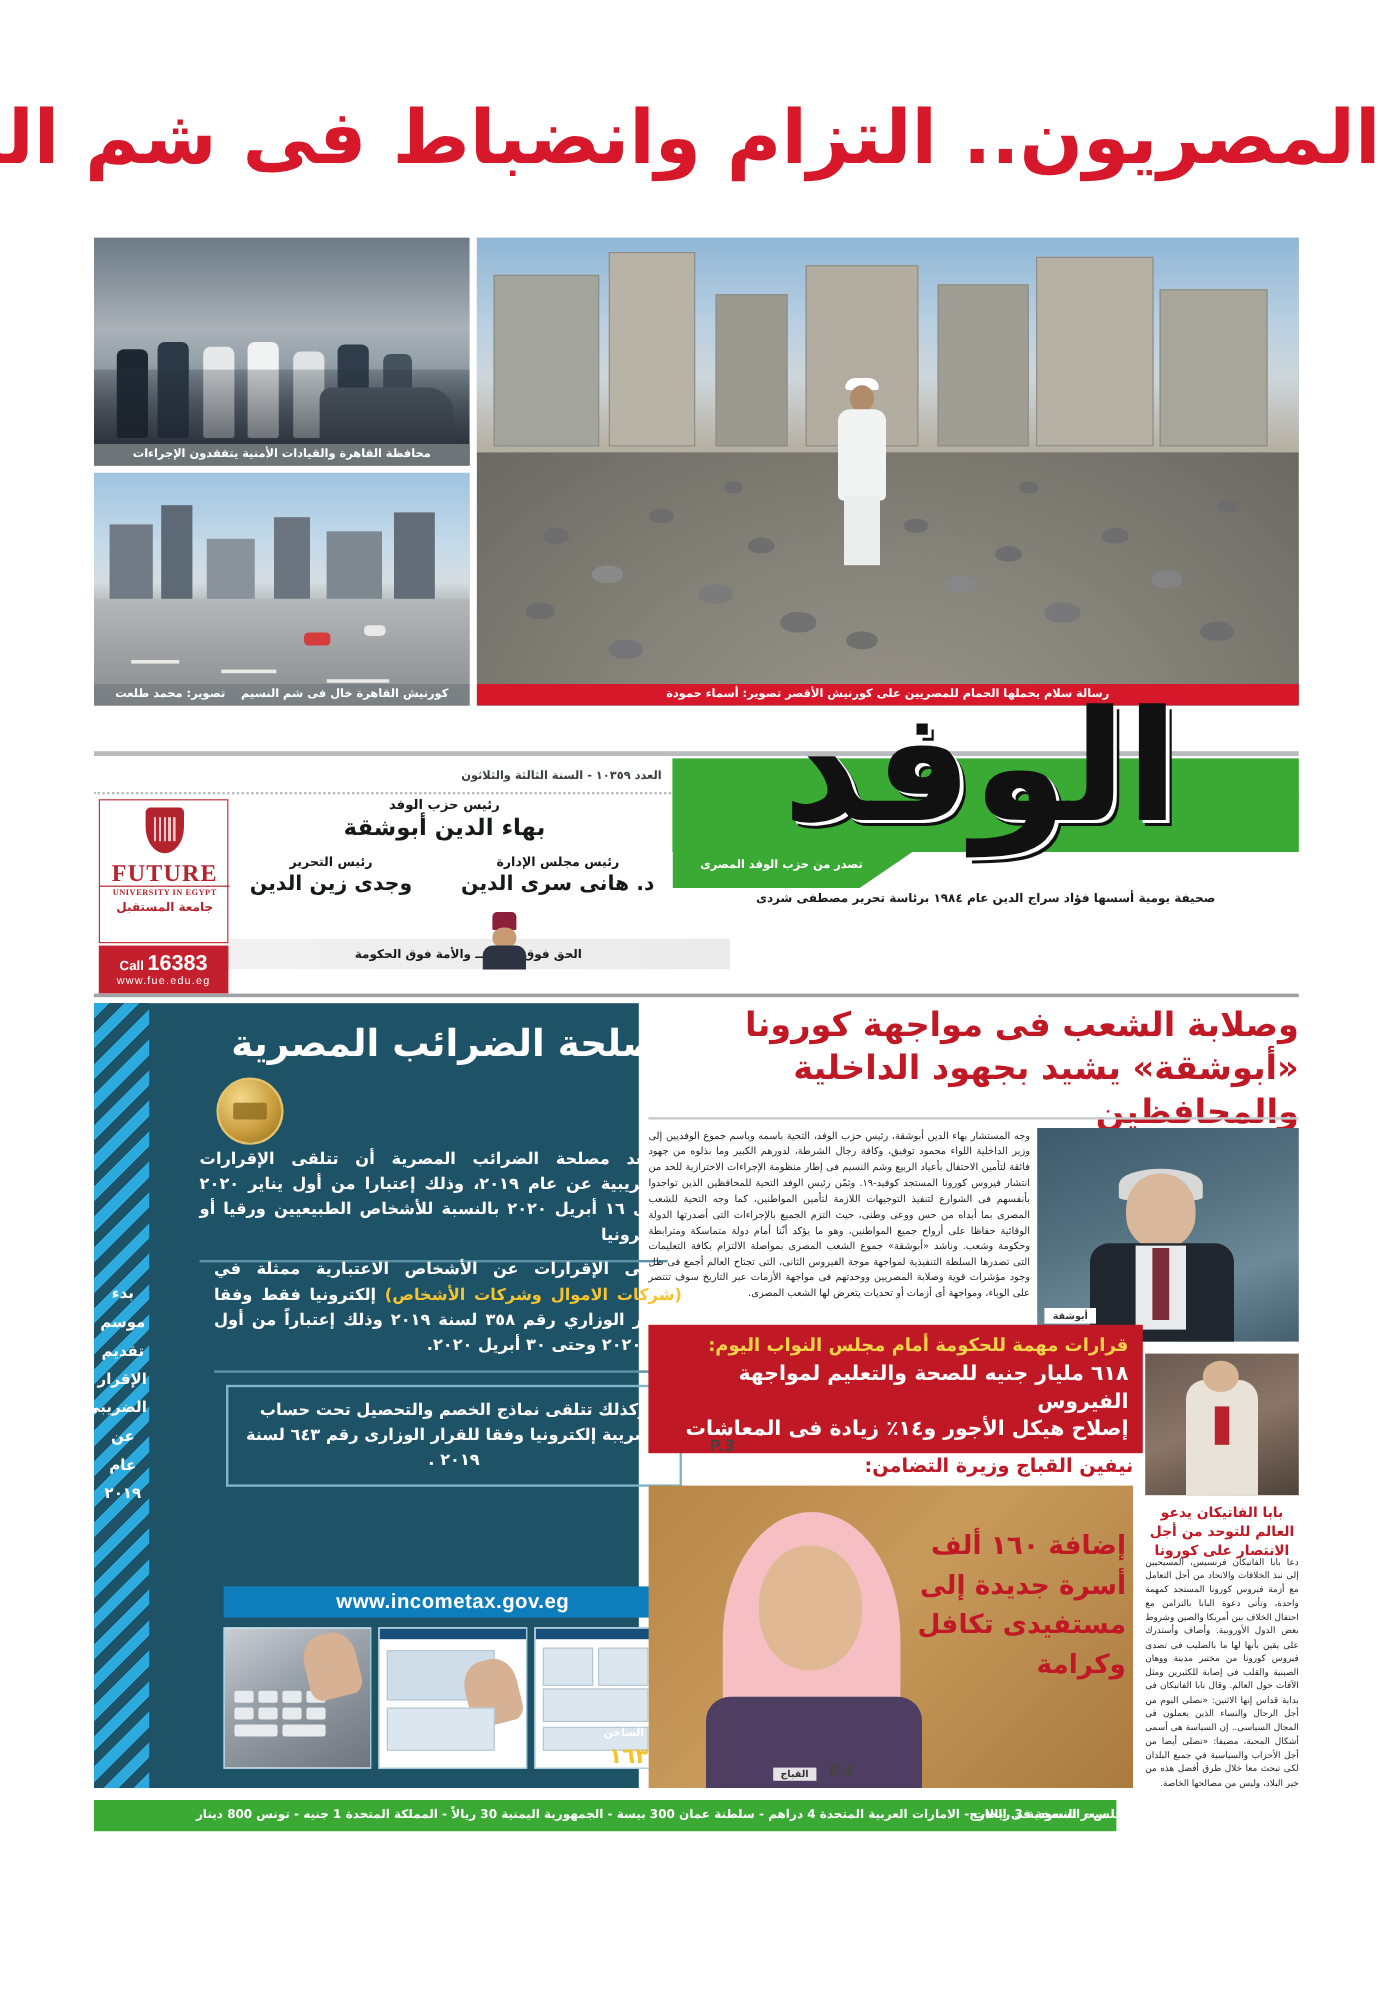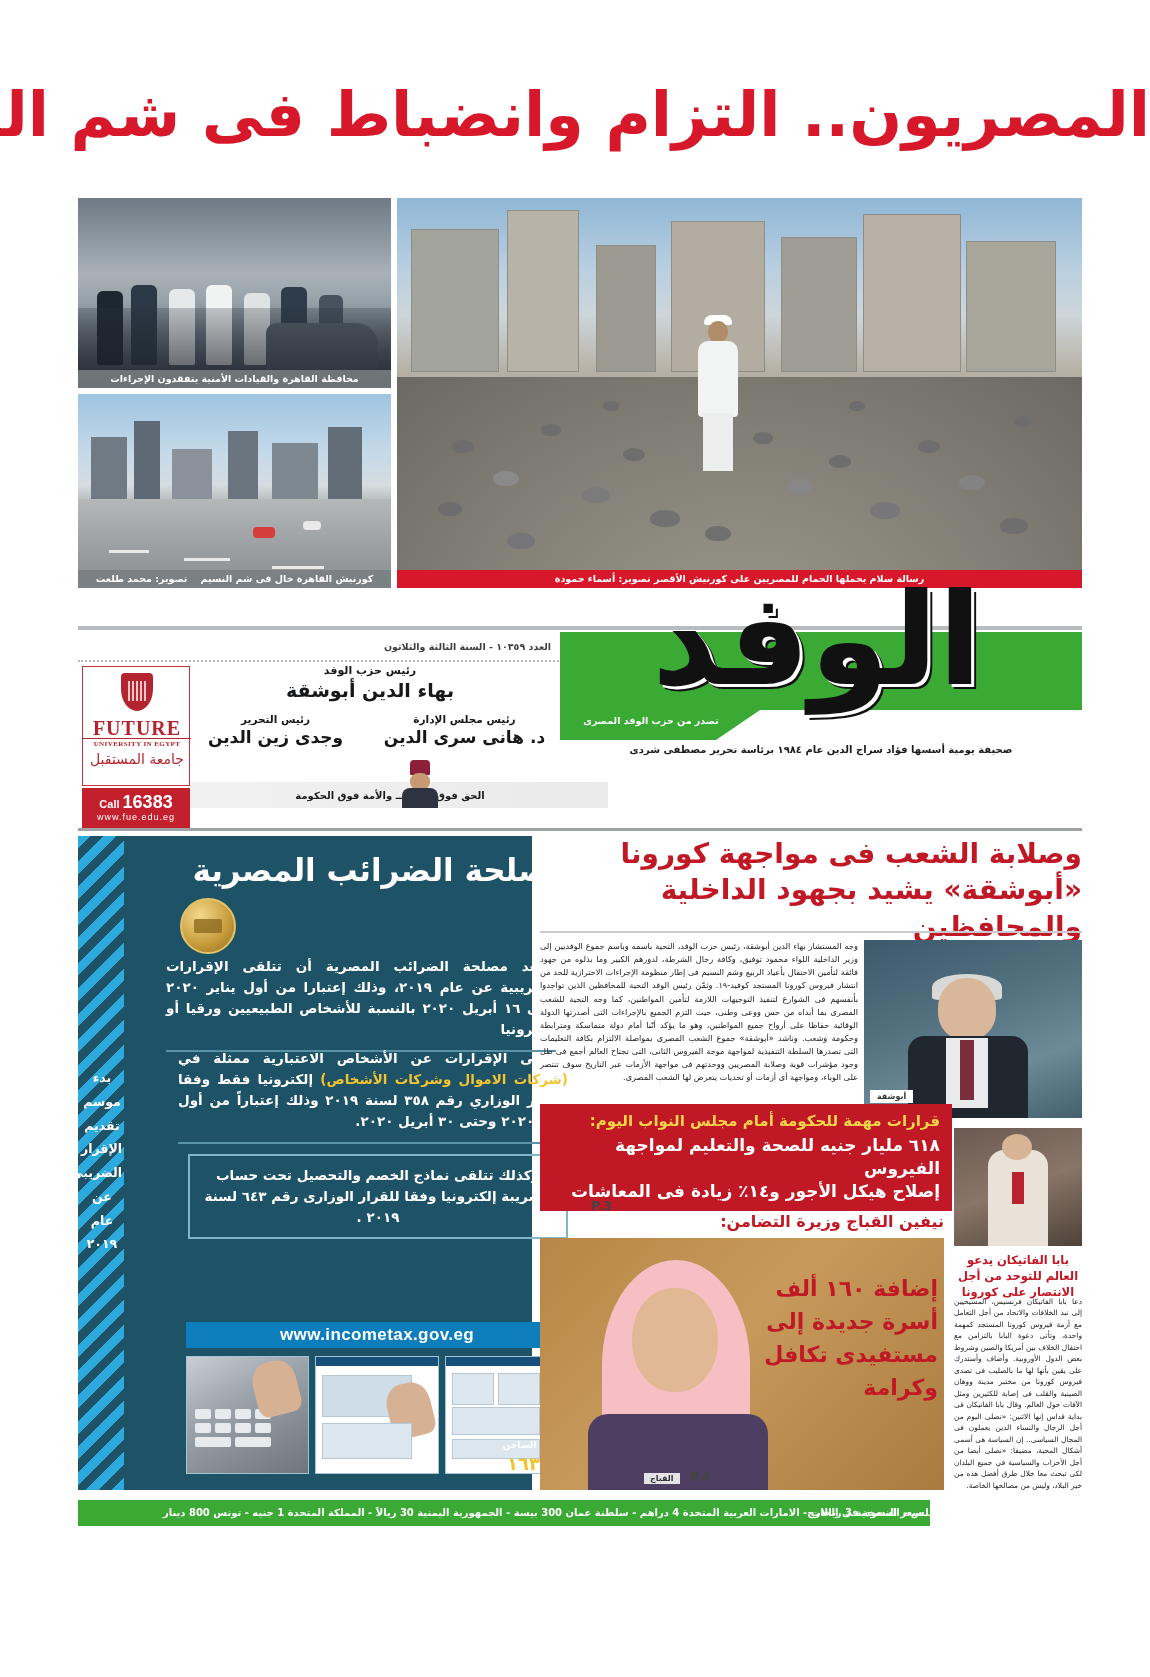--- a/index.html
+++ b/index.html
@@ -118,21 +118,21 @@
   .fue .shield{position:absolute;left:38px;top:6px;width:32px;height:38px;
       background:#b3242f;border-radius:4px 4px 16px 16px / 4px 4px 22px 22px;}
   .fue .shield::before{content:"";position:absolute;left:7px;top:8px;width:18px;height:20px;
       background:repeating-linear-gradient(90deg,#fff 0 2px,#b3242f 2px 4px);opacity:.75;}
   .fue .f1{position:absolute;left:0;top:50px;width:108px;text-align:center;
       font-size:20px;font-weight:bold;color:#b3242f;letter-spacing:1px;font-family:"Liberation Serif",serif;}
   .fue .f2{position:absolute;left:0;top:71px;width:108px;text-align:center;
       font-size:7px;font-weight:bold;color:#b3242f;letter-spacing:.4px;border-top:1px solid #b3242f;padding-top:1px;
       font-family:"Liberation Serif",serif;}
   .fue .f3{position:absolute;left:0;top:84px;width:108px;text-align:center;
-      font-size:14px;font-weight:normal;color:#b3242f;}
+      font-size:10px;font-weight:bold;color:#b3242f;}
   .fue-call{position:absolute;left:82px;top:788px;width:108px;height:40px;background:#c41f2d;}
   .fue-call .c1{position:absolute;left:0;top:4px;width:108px;text-align:center;color:#fff;
       font-size:11px;font-weight:bold;direction:ltr;font-family:"Liberation Sans",sans-serif;}
   .fue-call .c1 b{font-size:18px;}
   .fue-call .c2{position:absolute;left:0;top:24px;width:108px;text-align:center;color:#fff;
       font-size:9px;letter-spacing:1px;direction:ltr;font-family:"Liberation Sans",sans-serif;}
 
   
   .body-rule{position:absolute;left:78px;top:828px;width:1004px;height:3px;background:#9fa3a6;}
 

